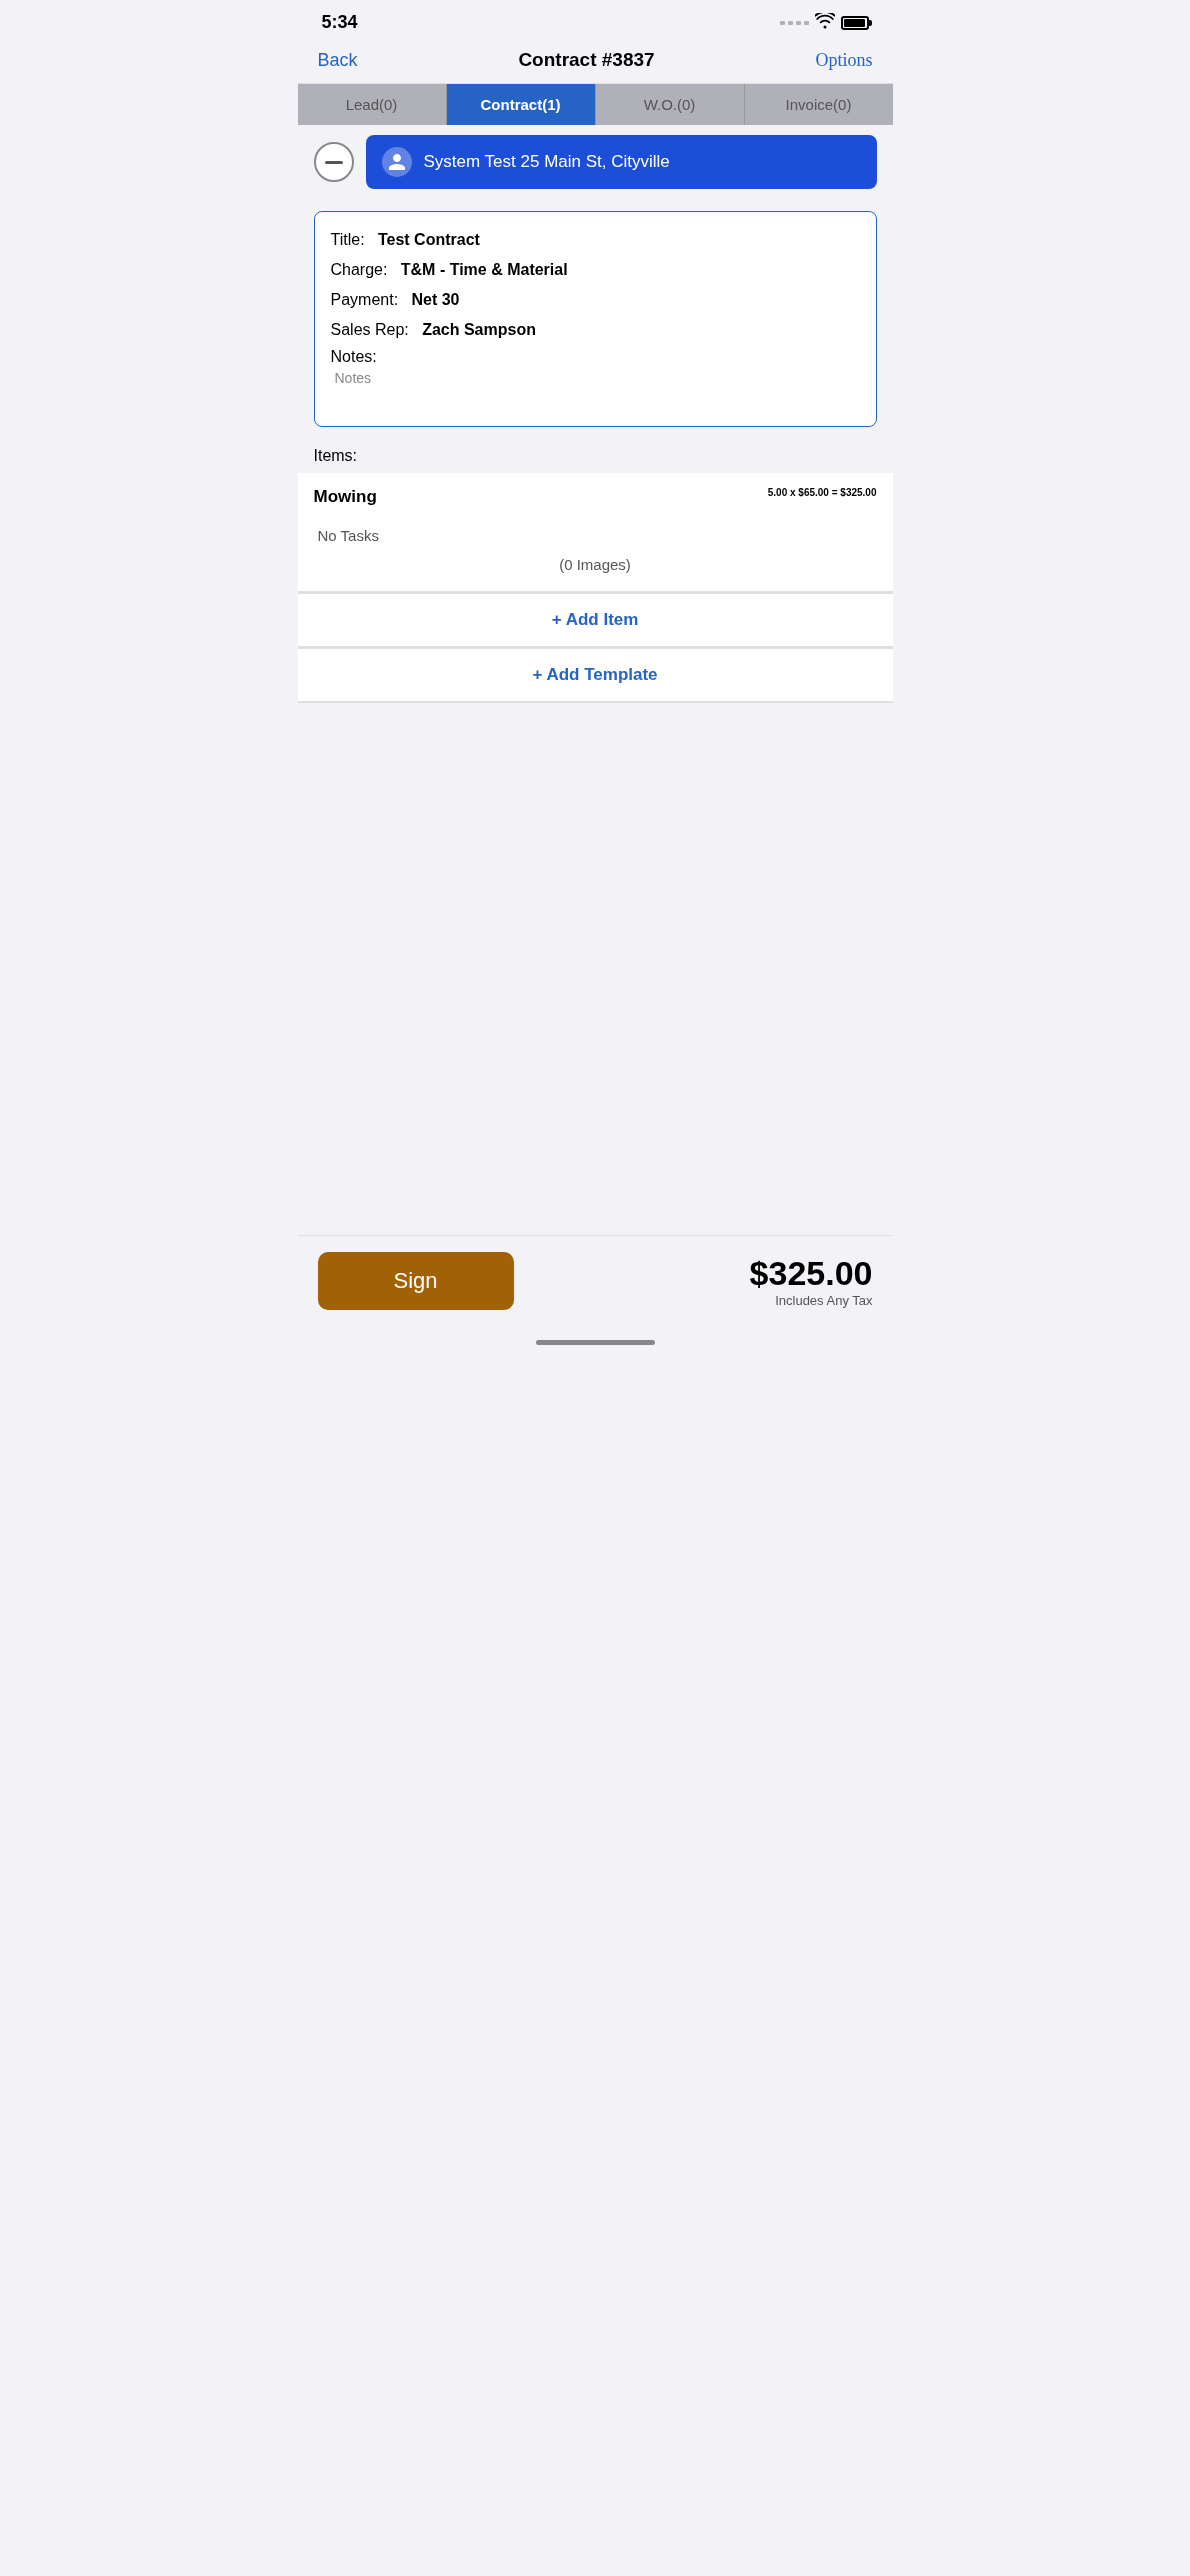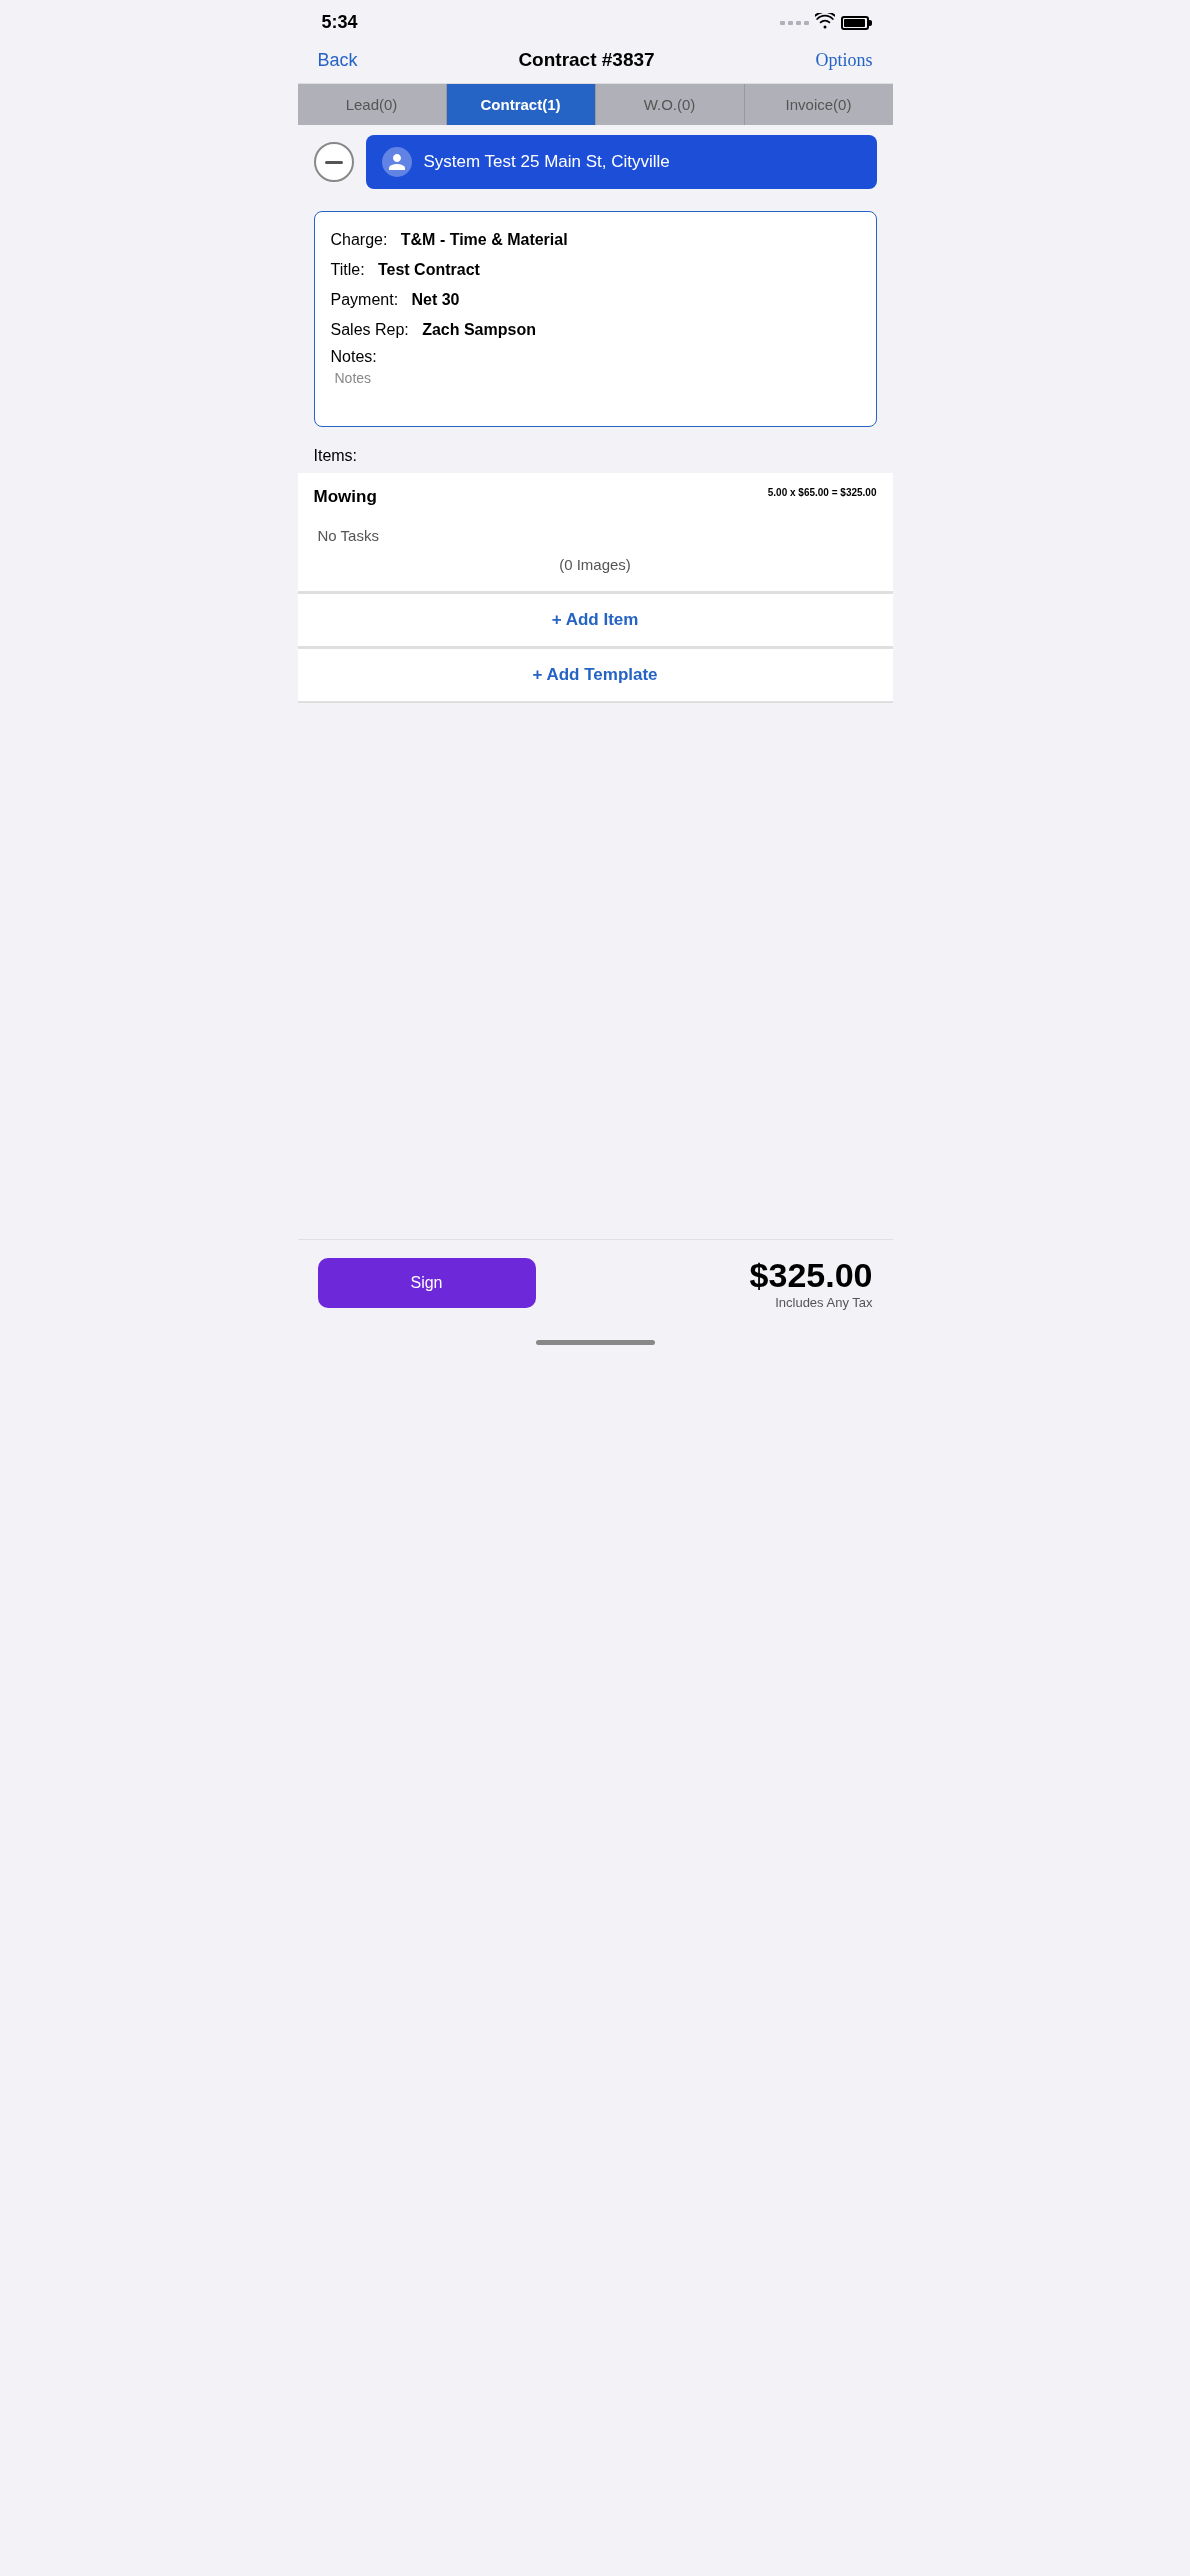--- a/index.html
+++ b/index.html
@@ -327,29 +327,29 @@
     .bottom-bar {
       background: #f2f2f7;
       padding: 16px 20px 20px;
       display: flex;
       justify-content: space-between;
       align-items: center;
       border-top: 1px solid #e0e0e0;
     }
 
     .sign-button {
-      background: #6d28d9;
+      background: #a16207;
       color: #fff;
       border: none;
       border-radius: 10px;
       padding: 16px 60px;
-      font-size: 16px;
+      font-size: 22px;
       font-weight: 500;
       cursor: pointer;
-      width: 218px;
+      width: 196px;
     }
 
     .total-area {
       text-align: right;
     }
 
     .total-amount {
       font-size: 34px;
       font-weight: 700;
       color: #000;
@@ -445,28 +445,28 @@
         <svg viewBox="0 0 24 24" xmlns="http://www.w3.org/2000/svg">
           <path d="M12 12c2.7 0 4.8-2.1 4.8-4.8S14.7 2.4 12 2.4 7.2 4.5 7.2 7.2 9.3 12 12 12zm0 2.4c-3.2 0-9.6 1.6-9.6 4.8v2.4h19.2v-2.4c0-3.2-6.4-4.8-9.6-4.8z"></path>
         </svg>
       </div>
       <span class="customer-name">System Test 25 Main St, Cityville</span>
     </div>
   </div>
 
   <div class="contract-card">
     <div class="contract-field">
+      <span class="label">Title:</span>
+      <span>&nbsp;</span>
+      <span class="value">Test Contract</span>
+    </div>
+    <div class="contract-field">
       <span class="label">Charge:</span>
       <span>&nbsp;</span>
       <span class="value">T&amp;M - Time &amp; Material</span>
-    </div>
-    <div class="contract-field">
-      <span class="label">Title:</span>
-      <span>&nbsp;</span>
-      <span class="value">Test Contract</span>
     </div>
     <div class="contract-field">
       <span class="label">Payment:</span>
       <span>&nbsp;</span>
       <span class="value">Net 30</span>
     </div>
     <div class="contract-field">
       <span class="label">Sales Rep:</span>
       <span>&nbsp;</span>
       <span class="value">Zach Sampson</span>

